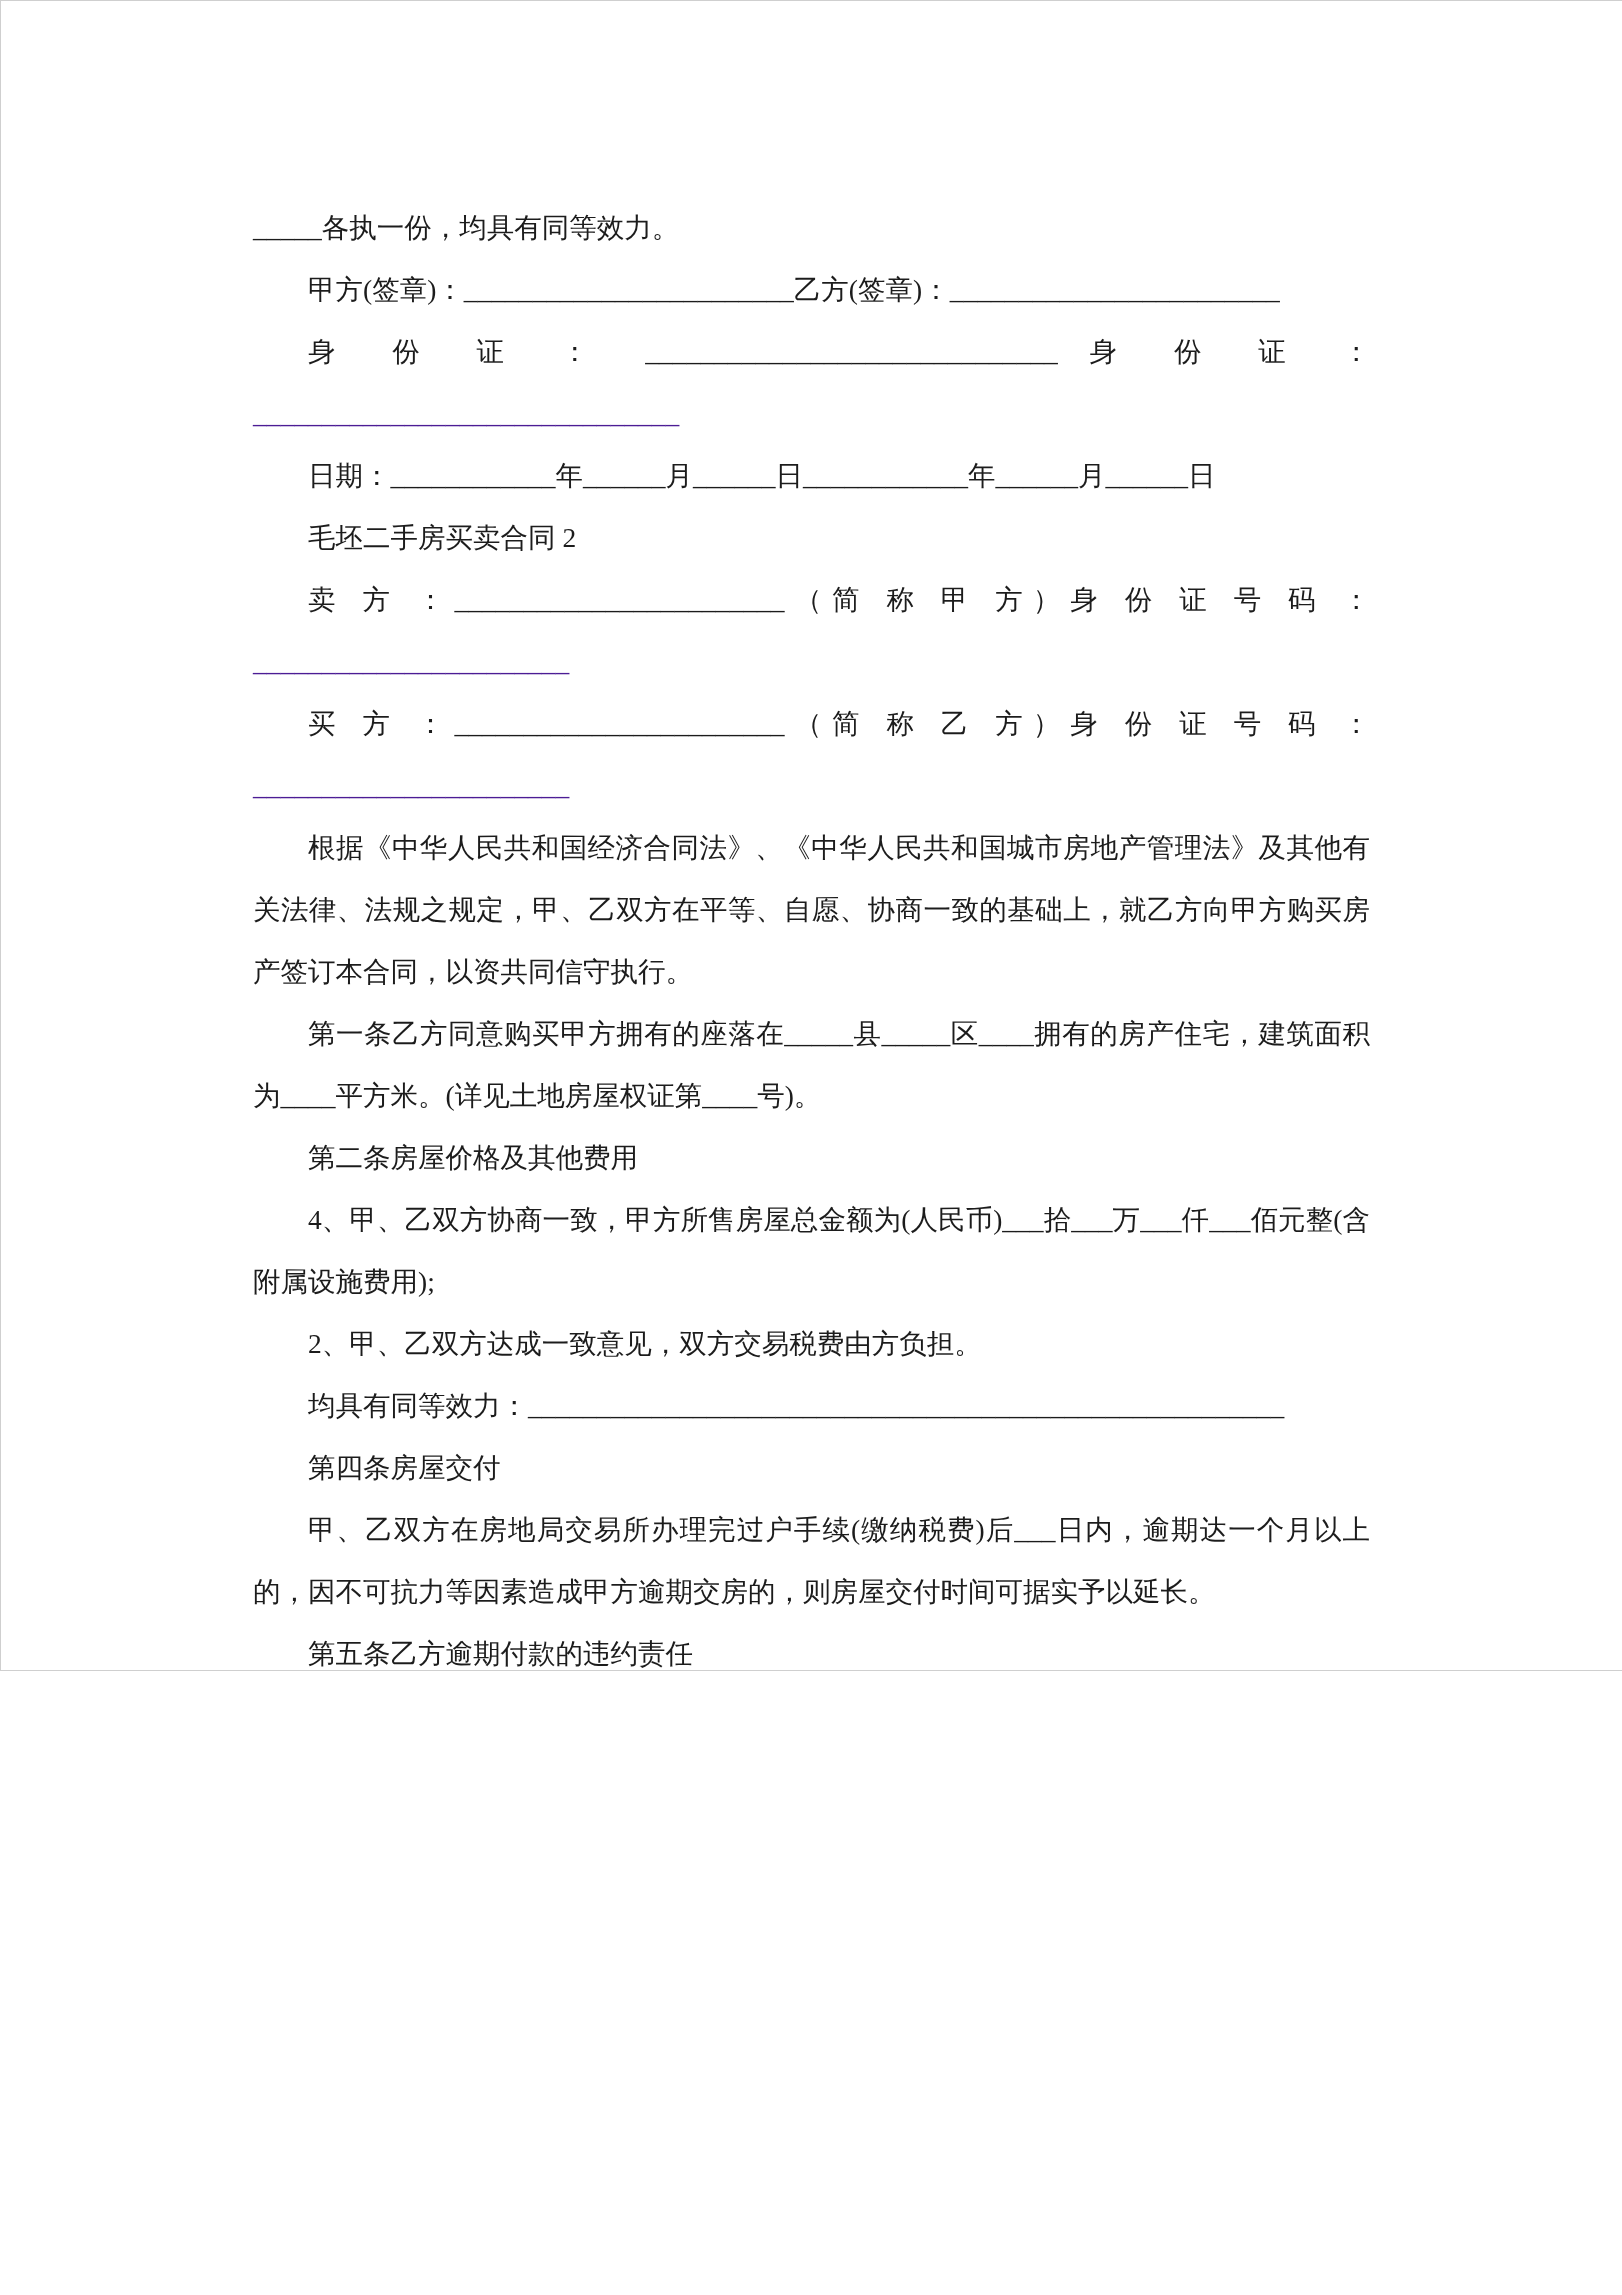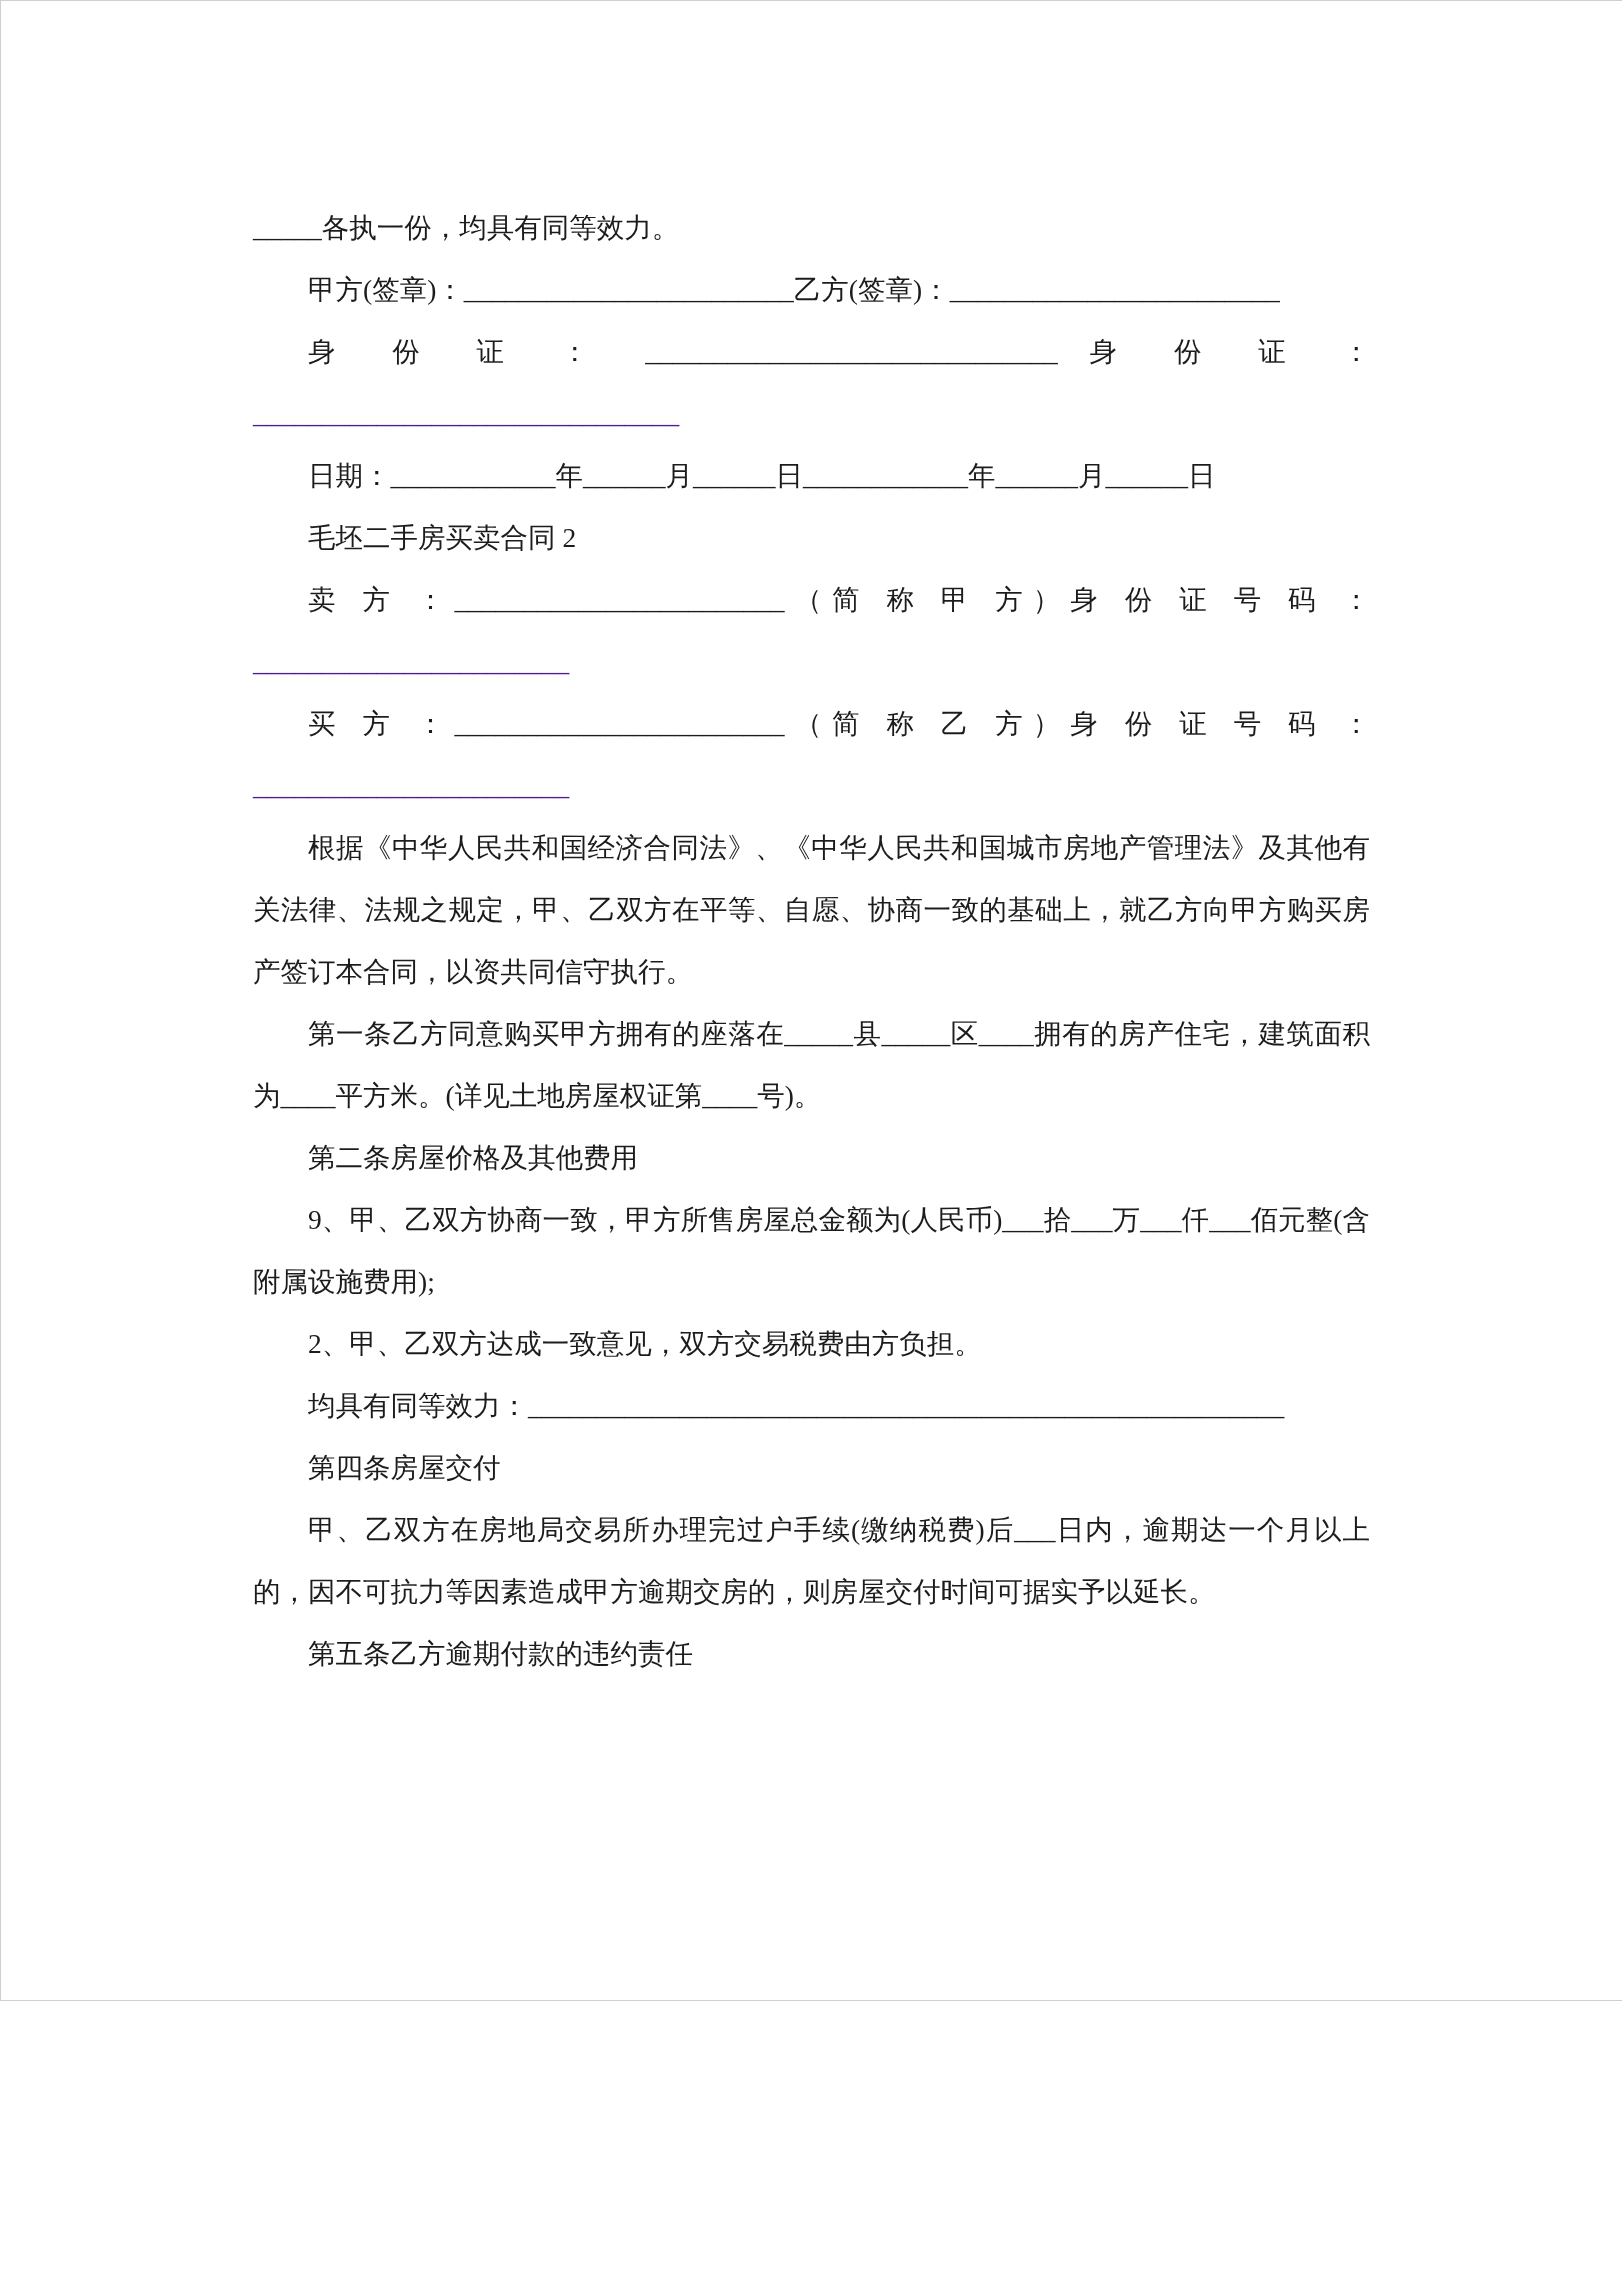--- a/index.html
+++ b/index.html
@@ -3,21 +3,21 @@
 <meta charset="utf-8">
 <style>
   html, body {
     margin: 0;
     padding: 0;
     background: #ffffff;
   }
   .page {
     position: relative;
     width: 1623px;
-    height: 2001px;
+    height: 1671px;
     box-sizing: border-box;
     background: #ffffff;
     border: 1.3px solid #cfcfcf;
     padding: 196px 252px 0 252px;
     font-family: "Liberation Serif", "DejaVu Serif", serif;
     font-size: 27.5px;
     line-height: 62px;
     color: #1c1c1c;
     overflow: hidden;
   }
@@ -61,21 +61,21 @@
   <p class="para indent spread">买 方 ：________________________（简 称 乙 方）身 份 证 号 码 ：</p>
 
   <p class="para gray-line">_______________________</p>
 
   <p class="para indent">根据《中华人民共和国经济合同法》、《中华人民共和国城市房地产管理法》及其他有关法律、法规之规定，甲、乙双方在平等、自愿、协商一致的基础上，就乙方向甲方购买房产签订本合同，以资共同信守执行。</p>
 
   <p class="para indent">第一条乙方同意购买甲方拥有的座落在_____县_____区____拥有的房产住宅，建筑面积为____平方米。(详见土地房屋权证第____号)。</p>
 
   <p class="para indent">第二条房屋价格及其他费用</p>
 
-  <p class="para indent">9、甲、乙双方协商一致，甲方所售房屋总金额为(人民币)___拾___万___仟___佰元整(含附属设施费用);</p>
+  <p class="para indent">4、甲、乙双方协商一致，甲方所售房屋总金额为(人民币)___拾___万___仟___佰元整(含附属设施费用);</p>
 
   <p class="para indent">2、甲、乙双方达成一致意见，双方交易税费由方负担。</p>
 
   <p class="para indent">均具有同等效力：_______________________________________________________</p>
 
   <p class="para indent">第四条房屋交付</p>
 
   <p class="para indent">甲、乙双方在房地局交易所办理完过户手续(缴纳税费)后___日内，逾期达一个月以上的，因不可抗力等因素造成甲方逾期交房的，则房屋交付时间可据实予以延长。</p>
 
   <p class="para indent">第五条乙方逾期付款的违约责任</p>

